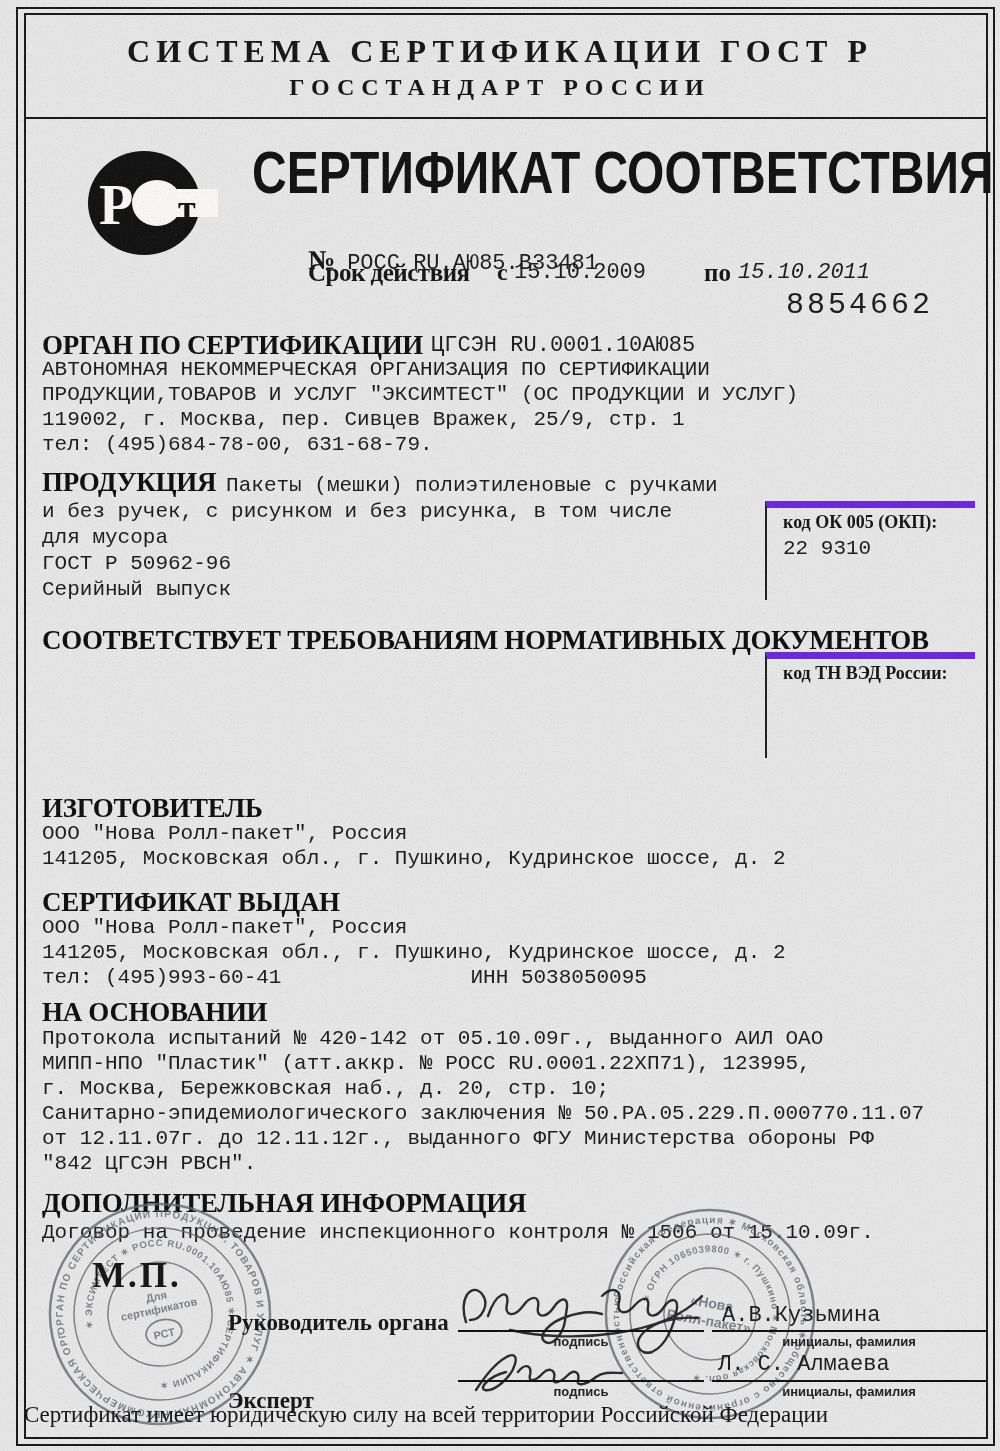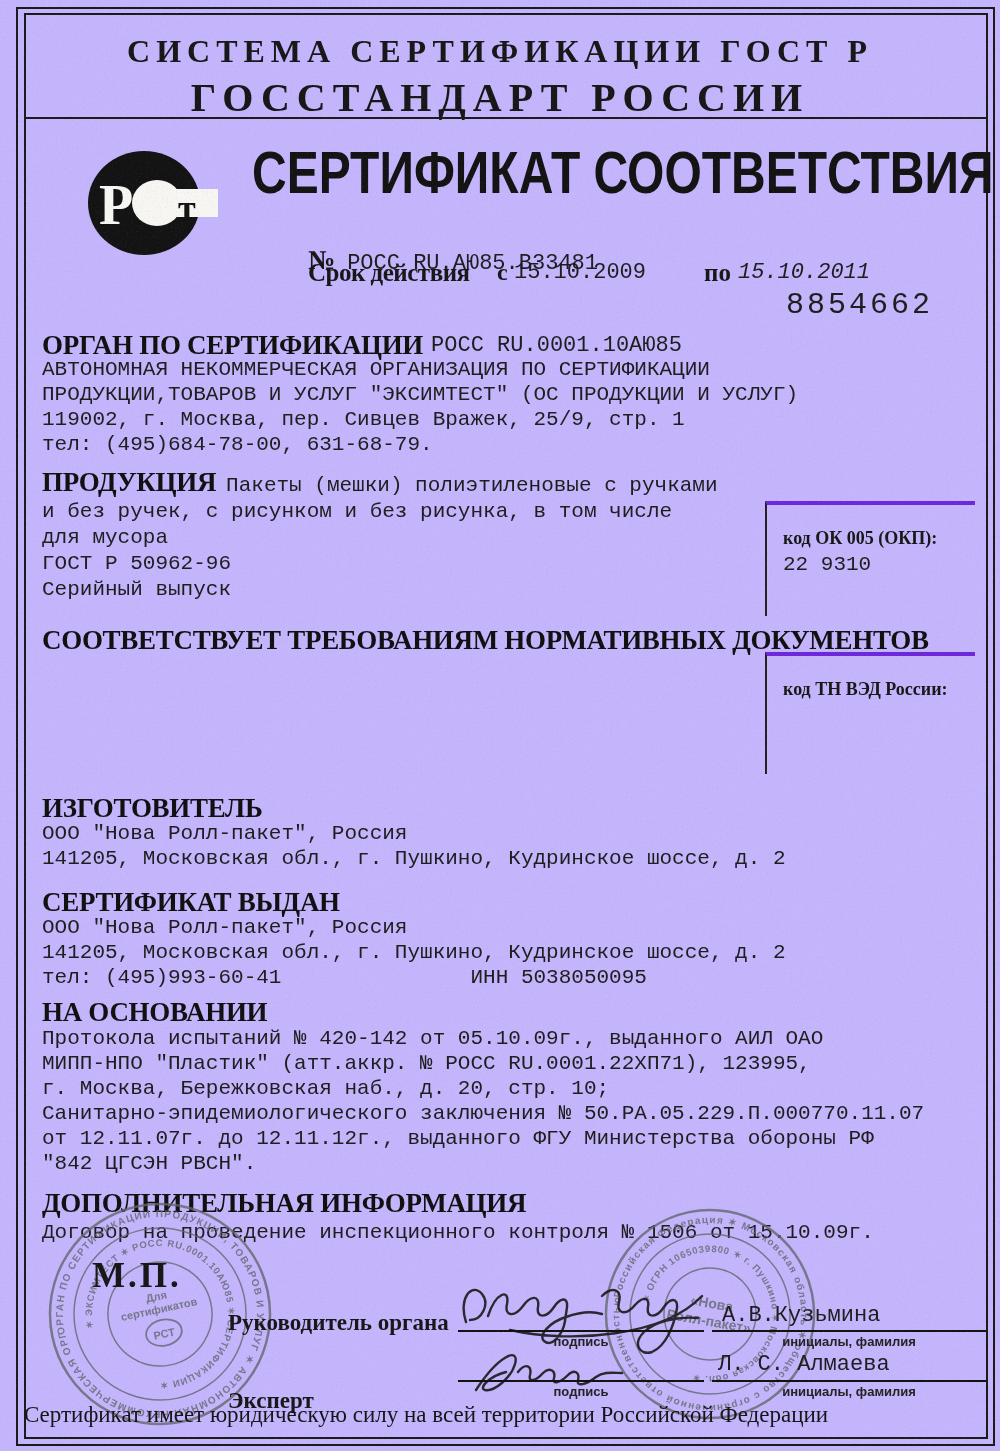--- a/index.html
+++ b/index.html
@@ -1,45 +1,45 @@
 <!DOCTYPE html>
 <html><head>
 <meta charset="utf-8">
 <style>
   html,body{margin:0;padding:0;background:#9a9a9a;}
-  .page{position:relative;width:1000px;height:1451px;margin:0 auto;background:#c4b5fd;
+  .page{position:relative;width:1000px;height:1451px;margin:0 auto;background:#e5e5e5;
         font-family:"Liberation Serif",serif;color:#171717;overflow:hidden;}
   .abs{position:absolute;}
   .mono{font-family:"Liberation Mono","DejaVu Sans Mono",monospace;color:#1d1d1d;}
   .frame-outer{position:absolute;left:16px;top:7px;right:5px;bottom:5px;border:2px solid #1a1a1a;}
   .frame-inner{position:absolute;left:24px;top:13px;right:12px;bottom:12px;border:2px solid #1a1a1a;}
   .header-rule{position:absolute;left:24px;right:12px;top:117px;border-top:2px solid #1a1a1a;}
   .h1{left:0;right:0;top:33px;text-align:center;font-weight:bold;font-size:32px;letter-spacing:6px;}
-  .h2{left:0;right:0;top:74px;text-align:center;font-weight:bold;font-size:40px;letter-spacing:7px;}
+  .h2{left:0;right:0;top:74px;text-align:center;font-weight:bold;font-size:24px;letter-spacing:7px;}
   .cert-title{left:252px;top:138px;font-family:"Liberation Sans",sans-serif;font-weight:bold;
               font-size:60px;transform:scaleX(0.80);transform-origin:left top;white-space:nowrap;
               letter-spacing:0px;color:#131313;}
   .num-row{left:308px;top:214px;margin-top:31px;}
   .num-label{font-weight:bold;font-size:27px;}
   .num-value{font-size:22px;margin-left:12px;}
   .validity-row{left:308px;top:257px;width:660px;height:30px;text-align:center;}
   .v-label{position:absolute;left:0;top:2px;font-weight:bold;font-size:25px;letter-spacing:-0.5px;}
   .v-from{position:absolute;left:189px;top:2px;font-weight:bold;font-size:24px;}
   .v-fromdate{position:absolute;left:206px;top:3px;font-size:22px;}
   .v-to{position:absolute;left:396px;top:2px;font-weight:bold;font-size:25px;}
   .v-todate{position:absolute;left:430px;top:3px;font-size:22px;font-style:italic;}
   .blank-number{left:786px;top:288px;font-size:30px;letter-spacing:3px;}
   .sec-label{font-weight:bold;font-size:27px;letter-spacing:-0.3px;white-space:nowrap;color:#101010;}
   .org-row{left:42px;top:330px;display:flex;align-items:center;}
   .org-code{font-size:22px;margin-left:8px;}
   .typed{font-size:21px;line-height:25px;white-space:pre-wrap;}
   .org-text{left:42px;top:357px;width:780px;}
   .product-par{left:42px;top:470px;width:710px;font-size:21px;line-height:24.5px;}
   .product-par .sec-label{margin-right:10px;}
-  .side-box{border-top:4px solid #6d28d9;border-left:2px solid #222;padding:23px 0 0 16px;}
+  .side-box{border-top:7px solid #6d28d9;border-left:2px solid #222;padding:4px 0 0 16px;}
   .okp-box{left:765px;top:501px;width:192px;height:88px;}
   .box-label{font-weight:bold;font-size:18px;}
   .box-value{font-size:21px;margin-top:4px;}
   .conf-label{left:42px;top:625px;}
   .conf-text{left:42px;top:668px;width:720px;}
   .tnved-box{left:765px;top:652px;width:192px;height:95px;}
   .manu-label{left:42px;top:793px;}
   .manu-text{left:42px;top:821px;width:900px;}
   .issued-label{left:42px;top:887px;}
   .issued-text{left:42px;top:915px;width:900px;}
@@ -105,21 +105,21 @@
     <span class="v-from">с</span>
     <span class="v-fromdate mono">15.10.2009</span>
     <span class="v-to">по</span>
     <span class="v-todate mono">15.10.2011</span>
   </div>
 
   <div class="abs blank-number mono">8854662</div>
 
   <div class="abs org-row">
     <span class="sec-label">ОРГАН ПО СЕРТИФИКАЦИИ</span>
-    <span class="org-code mono">РОСС RU.0001.10АЮ85</span>
+    <span class="org-code mono">ЦГСЭН RU.0001.10АЮ85</span>
   </div>
   <div class="abs typed mono org-text">АВТОНОМНАЯ НЕКОММЕРЧЕСКАЯ ОРГАНИЗАЦИЯ ПО СЕРТИФИКАЦИИ
 ПРОДУКЦИИ,ТОВАРОВ И УСЛУГ "ЭКСИМТЕСТ" (ОС ПРОДУКЦИИ И УСЛУГ)
 119002, г. Москва, пер. Сивцев Вражек, 25/9, стр. 1
 тел: (495)684-78-00, 631-68-79.</div>
 
   <div class="abs product-par">
     <span class="sec-label">ПРОДУКЦИЯ</span><span class="typed mono">Пакеты (мешки) полиэтиленовые с ручками
 и без ручек, с рисунком и без рисунка, в том числе
 для мусора

